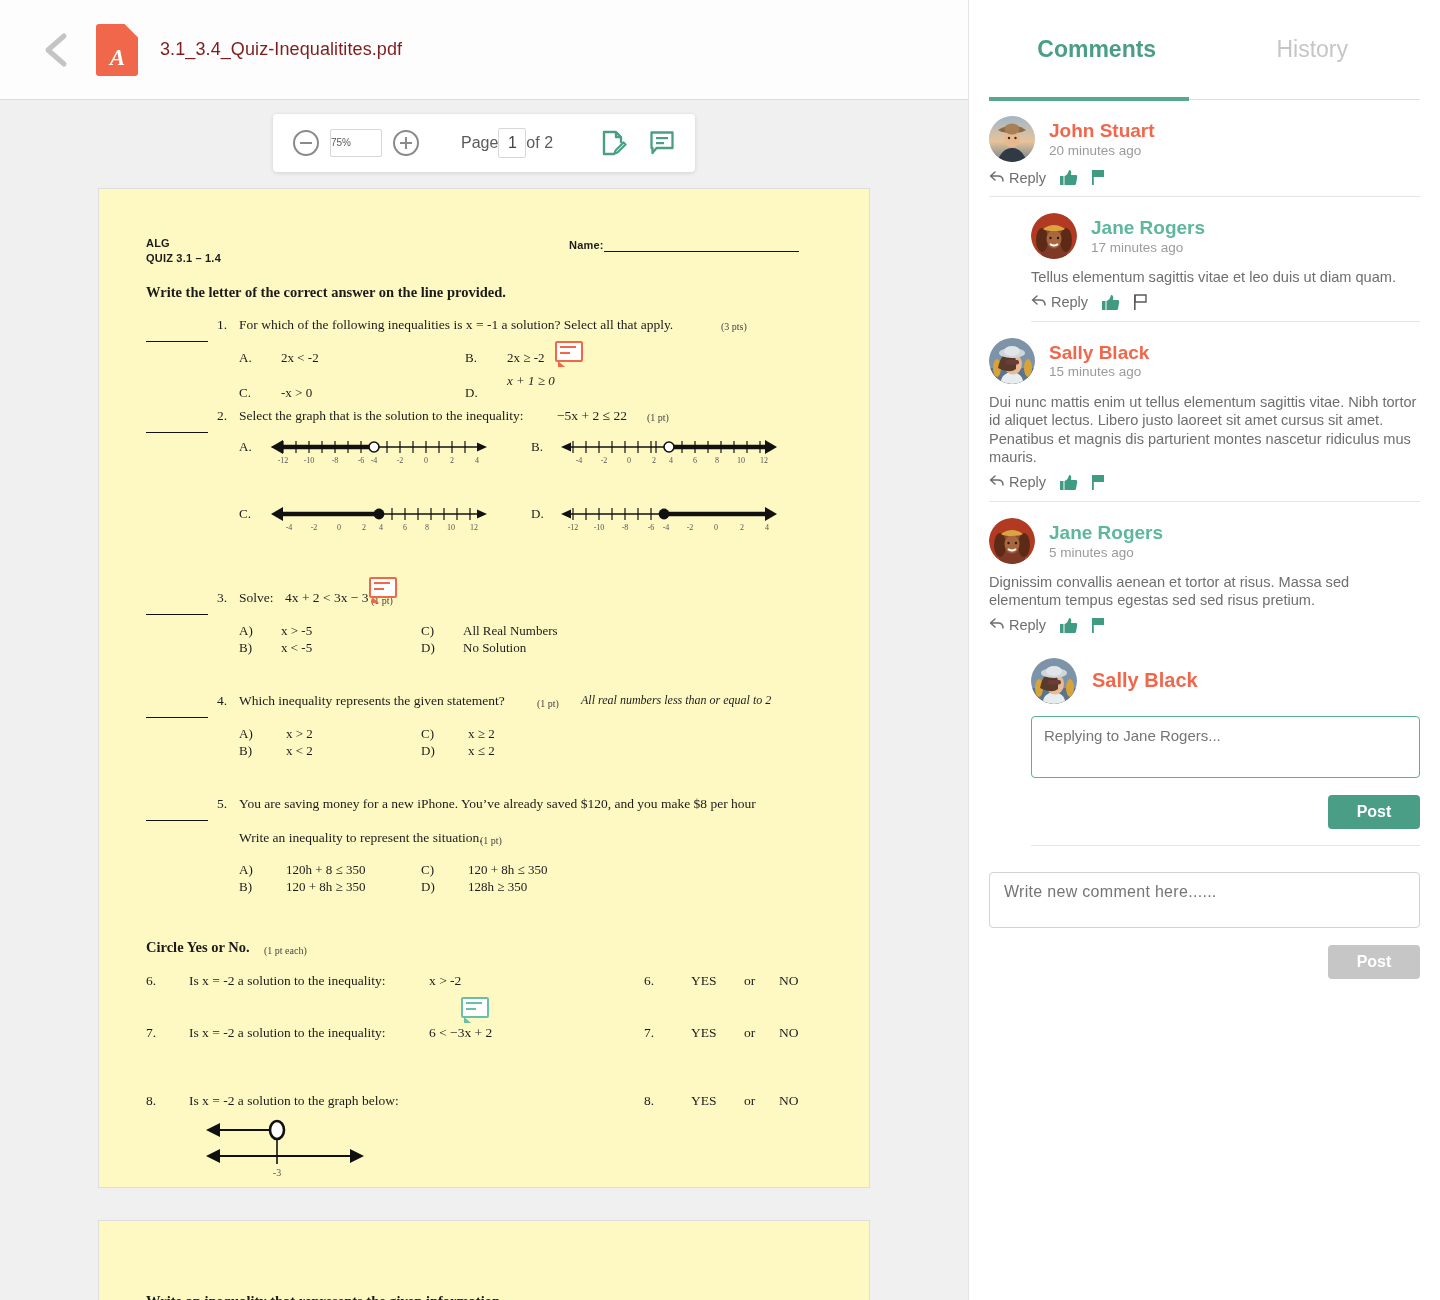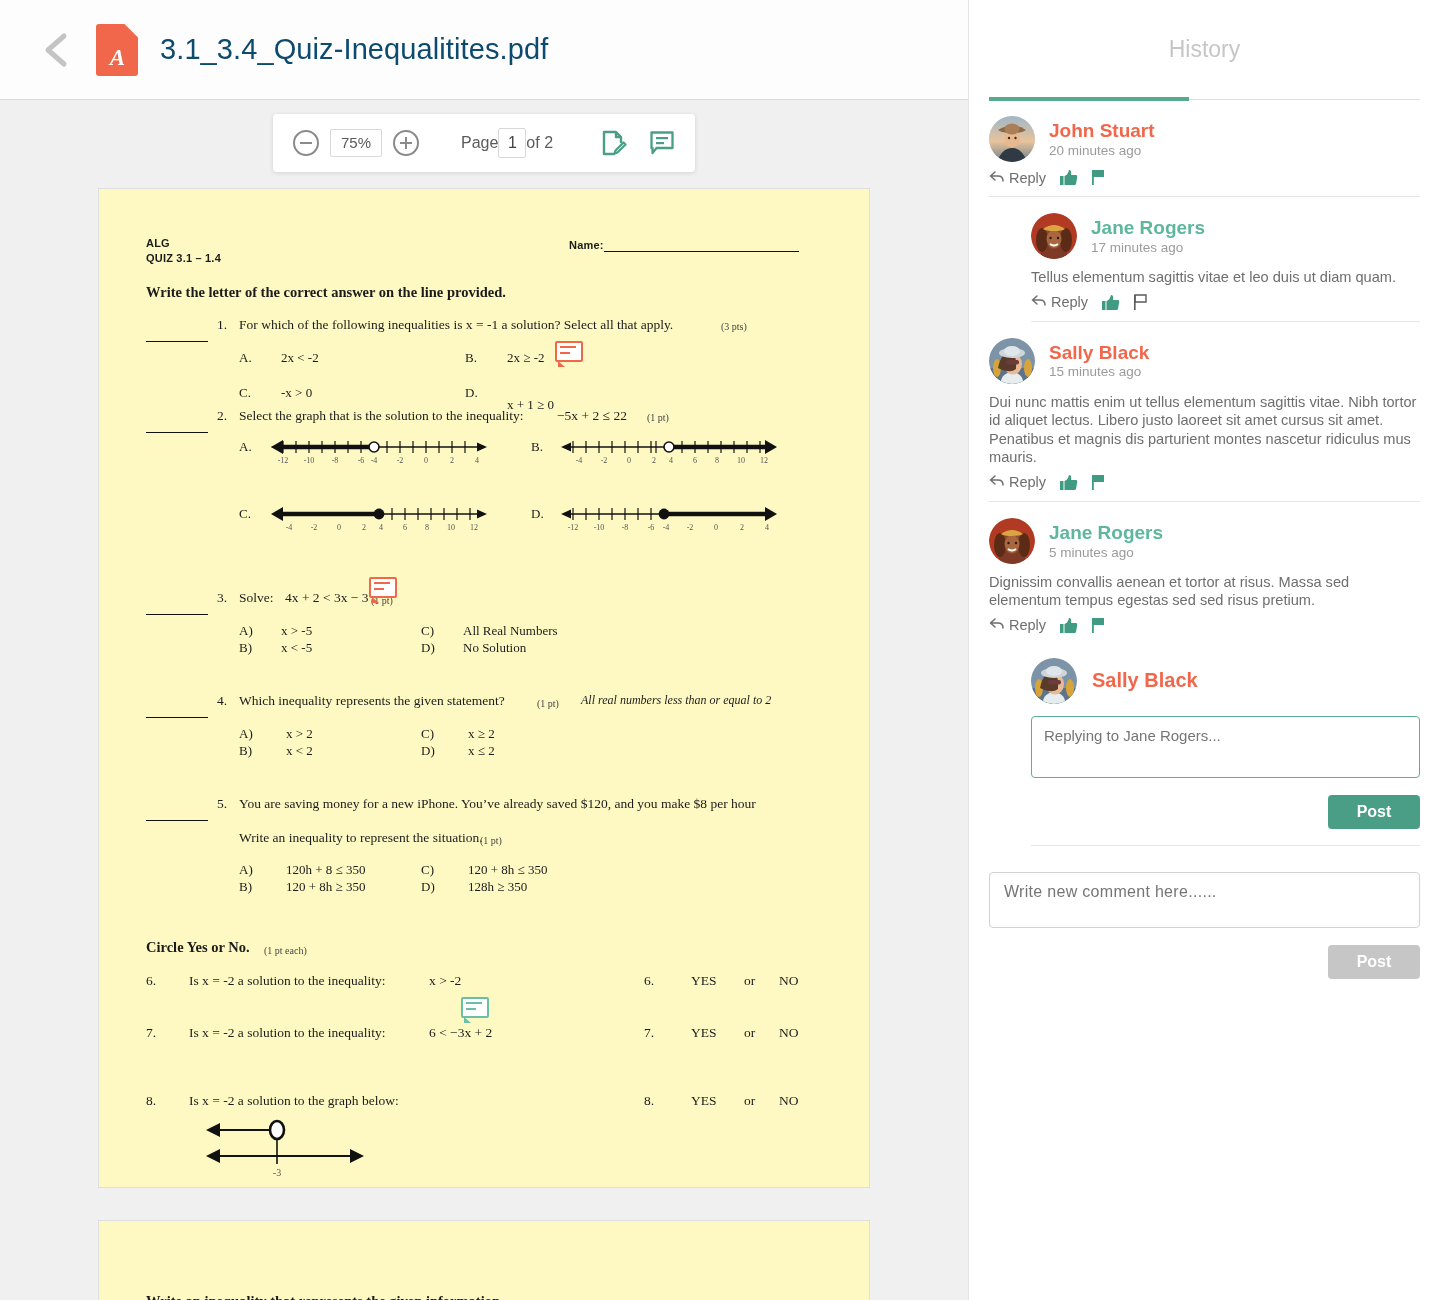--- a/index.html
+++ b/index.html
@@ -28,38 +28,38 @@
   .pdf-icon .fold {
     position:absolute; top:0; right:0; width:14px; height:14px;
     background:#fdfdfd;
     clip-path: polygon(0 0, 100% 100%, 100% 0);
   }
   .pdf-icon .glyph {
     position:absolute; left:0; right:0; bottom:5px; text-align:center;
     color:#fff; font-family:"Liberation Serif", serif; font-size:23px; font-weight:bold;
     font-style:italic; letter-spacing:-1px;
   }
-  .doc-title { font-size:29px; color:#0c4a6e; letter-spacing:0.1px; }
+  .doc-title { font-size:18px; color:#7f1d1d; letter-spacing:0.1px; }
 
   .toolbar-wrap { display:flex; justify-content:center; margin-top:14px; }
   .toolbar {
     background:#fff; border-radius:4px; box-shadow:0 1px 4px rgba(0,0,0,.13);
     height:58px; display:flex; align-items:center; padding:0 20px; gap:0;
   }
   .zoomgrp { display:flex; align-items:center; gap:11px; }
   .circ-btn { width:26px; height:26px; border-radius:50%; border:2px solid #8a8a8a;
     position:relative; cursor:pointer; flex:none; }
   .circ-btn::before { content:""; position:absolute; left:5px; right:5px; top:50%;
     height:2px; margin-top:-1px; background:#8a8a8a; }
   .circ-btn.plus::after { content:""; position:absolute; top:5px; bottom:5px; left:50%;
     width:2px; margin-left:-1px; background:#8a8a8a; }
   .zoom-val {
     border:1px solid #d8d8d8; border-radius:2px; background:#fff;
-    width:52px; height:28px; line-height:26px; text-align:center;
-    font-size:15px; color:#5a5a5a;
+    width:52px; height:28px; line-height:26px; text-align:left;
+    font-size:10px; color:#5a5a5a;
   }
   .page-grp { display:flex; align-items:center; margin-left:42px; font-size:16px; color:#5b5b5b; }
   .page-input {
     border:1px solid #d8d8d8; border-radius:2px; background:#fff;
     width:28px; height:30px; line-height:28px; text-align:center; font-size:16px; color:#444;
   }
   .tool-icons { display:flex; align-items:center; gap:22px; margin-left:48px; }
   .tool-icons svg { display:block; cursor:pointer; }
 
   .pages { margin-top:16px; display:flex; flex-direction:column; align-items:center; gap:32px; }
@@ -211,21 +211,21 @@
           <div class="abs qtext" style="left:140px; top:128px;">For which of the following inequalities is x = -1 a solution?  Select all that apply.</div>
           <div class="abs pts" style="left:622px; top:132px; color:#444;">(3 pts)</div>
 
           <div class="abs choice" style="left:140px; top:161px;">A.</div>
           <div class="abs choice" style="left:182px; top:161px;">2x &lt; -2</div>
           <div class="abs choice" style="left:366px; top:161px;">B.</div>
           <div class="abs choice" style="left:408px; top:161px;">2x ≥ -2</div>
           <div class="abs choice" style="left:140px; top:196px;">C.</div>
           <div class="abs choice" style="left:182px; top:196px;">-x  &gt; 0</div>
           <div class="abs choice" style="left:366px; top:196px;">D.</div>
-          <div class="abs choice" style="left:408px; top:208px;">x + 1 ≥ 0</div>
+          <div class="abs choice" style="left:408px; top:184px;font-style:italic;">x + 1 ≥ 0</div>
 
           <div class="pin orange" style="left:456px; top:152px;">
             <div class="box"></div>
               <div class="l1"></div>
               <div class="l2"></div>
               <div class="tail"></div>
           </div>
 
           <div class="abs blank-line" style="left:47px; top:231px; width:62px; height:13px;"></div>
           <div class="abs qtext" style="left:118px; top:219px;">2.</div>
@@ -479,20 +479,21 @@
 
         </div>
       </div>
 
     </div>
   </div>
 
   <div class="side">
 
     <div class="tabs">
+      <div class="tab active">Comments</div>
       <div class="tab inactive">History</div>
     </div>
     <div class="tab-underline"></div>
     <div class="tab-active-underline"></div>
 
     <div class="comments">
 
       <div class="cmt">
         <div class="cmt-head">
           <div class="avatar">

